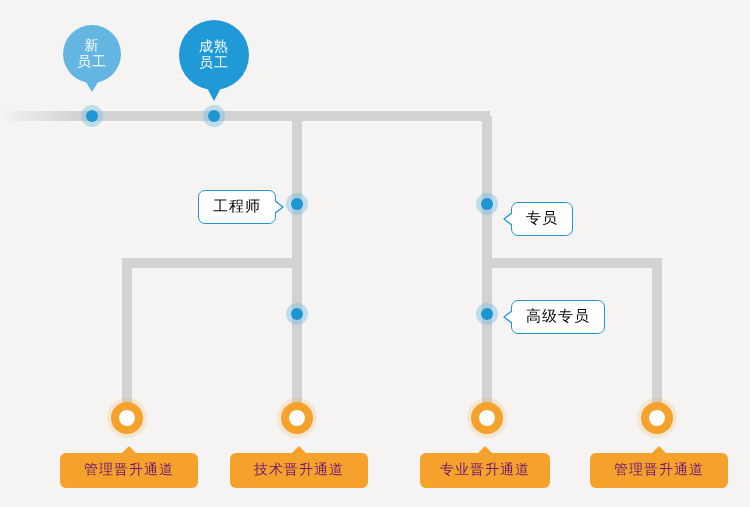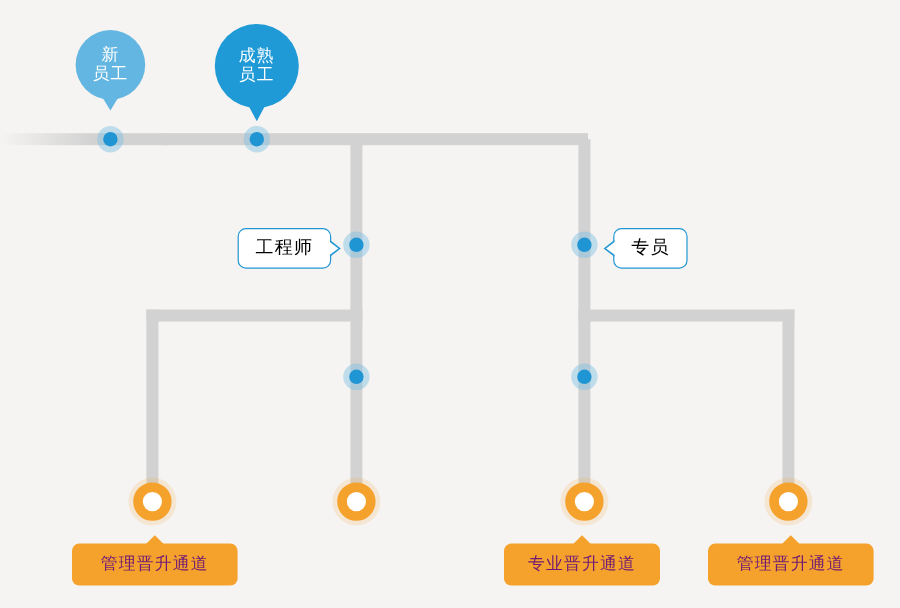--- a/index.html
+++ b/index.html
@@ -223,39 +223,48 @@
   <div class="node-dot" style="left:203px; top:105px;"></div>
 
   <div class="node-dot" style="left:286px; top:193px;"></div>
   <div class="bubble point-right" style="left:198px; top:190px;">
     <span>工程师</span>
     <span class="nub"></span>
     <span class="nub-in"></span>
   </div>
 
   <div class="node-dot" style="left:476px; top:193px;"></div>
-  <div class="bubble point-left" style="left:511px; top:190px;text-align:right;">
+  <div class="bubble point-left" style="left:511px; top:202px;text-align:right;">
     <span>专员</span>
     <span class="nub"></span>
     <span class="nub-in"></span>
   </div>
 
   <div class="node-dot" style="left:286px; top:303px;"></div>
 
   <div class="node-dot" style="left:476px; top:303px;"></div>
+  <div class="bubble point-left" style="left:511px; top:300px;">
+    <span>高级专员</span>
+    <span class="nub"></span>
+    <span class="nub-in"></span>
+  </div>
 
   <div class="ring" style="left:107px; top:398px;"></div>
   <div class="ring" style="left:277px; top:398px;"></div>
   <div class="ring" style="left:467px; top:398px;"></div>
   <div class="ring" style="left:637px; top:398px;"></div>
 
   <div class="chip" style="left:60px; top:453px; width:138px;">
     <span class="notch"></span>
     <span>管理晋升通道</span>
   </div>
+  <div class="chip" style="left:230px; top:453px; width:138px;">
+    <span class="notch"></span>
+    <span>技术晋升通道</span>
+  </div>
   <div class="chip" style="left:420px; top:453px; width:130px;">
     <span class="notch"></span>
     <span>专业晋升通道</span>
   </div>
   <div class="chip" style="left:590px; top:453px; width:138px;">
     <span class="notch"></span>
     <span>管理晋升通道</span>
   </div>
 
 </div>

